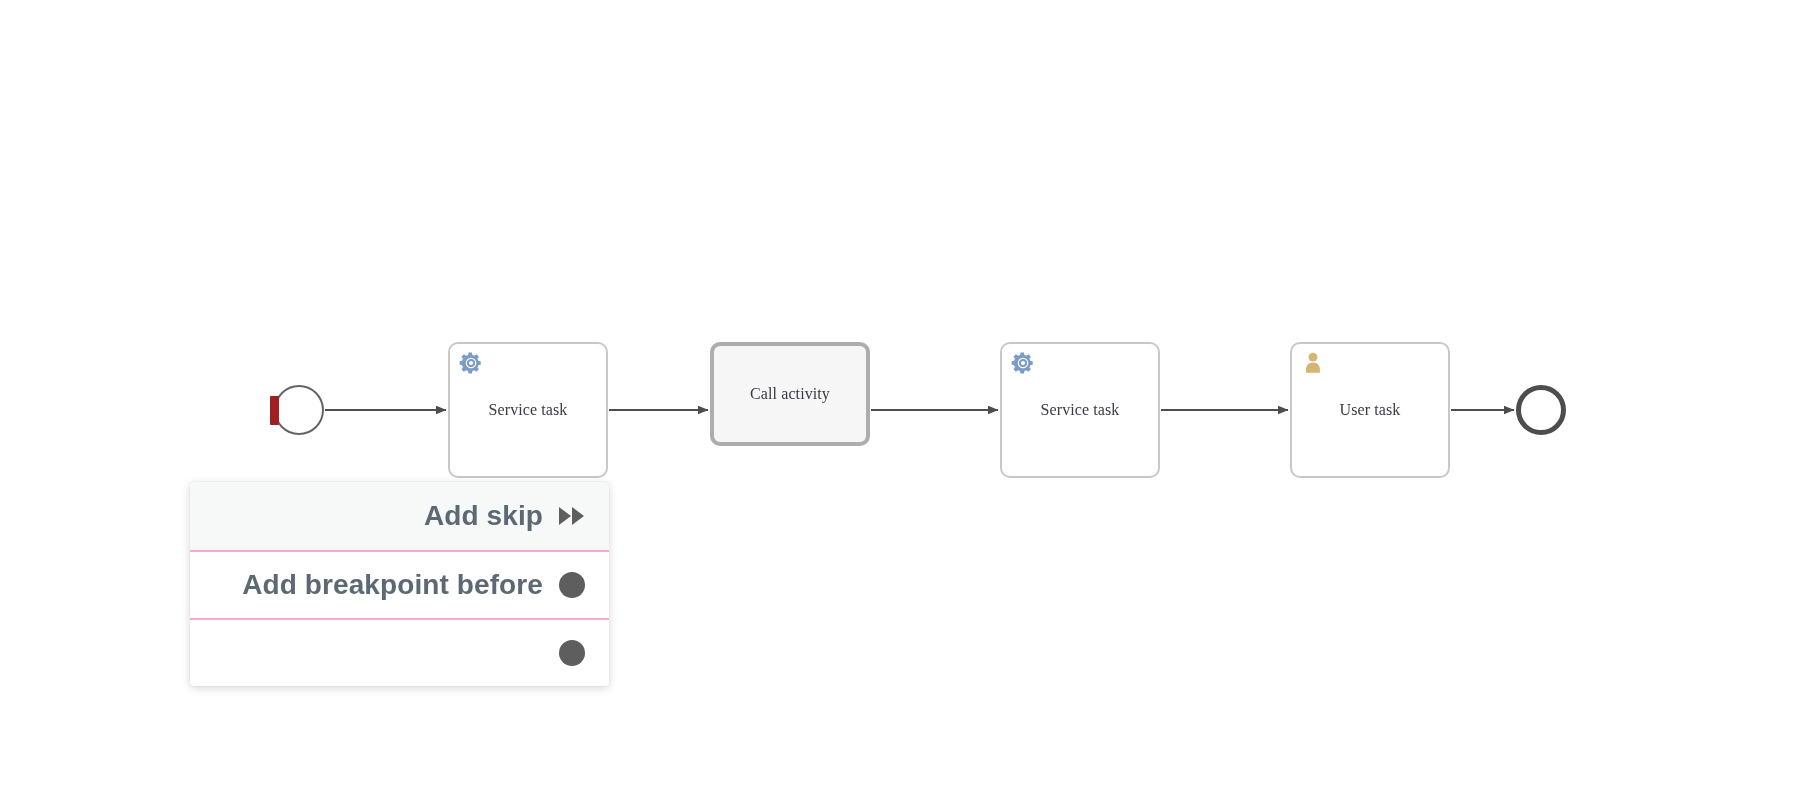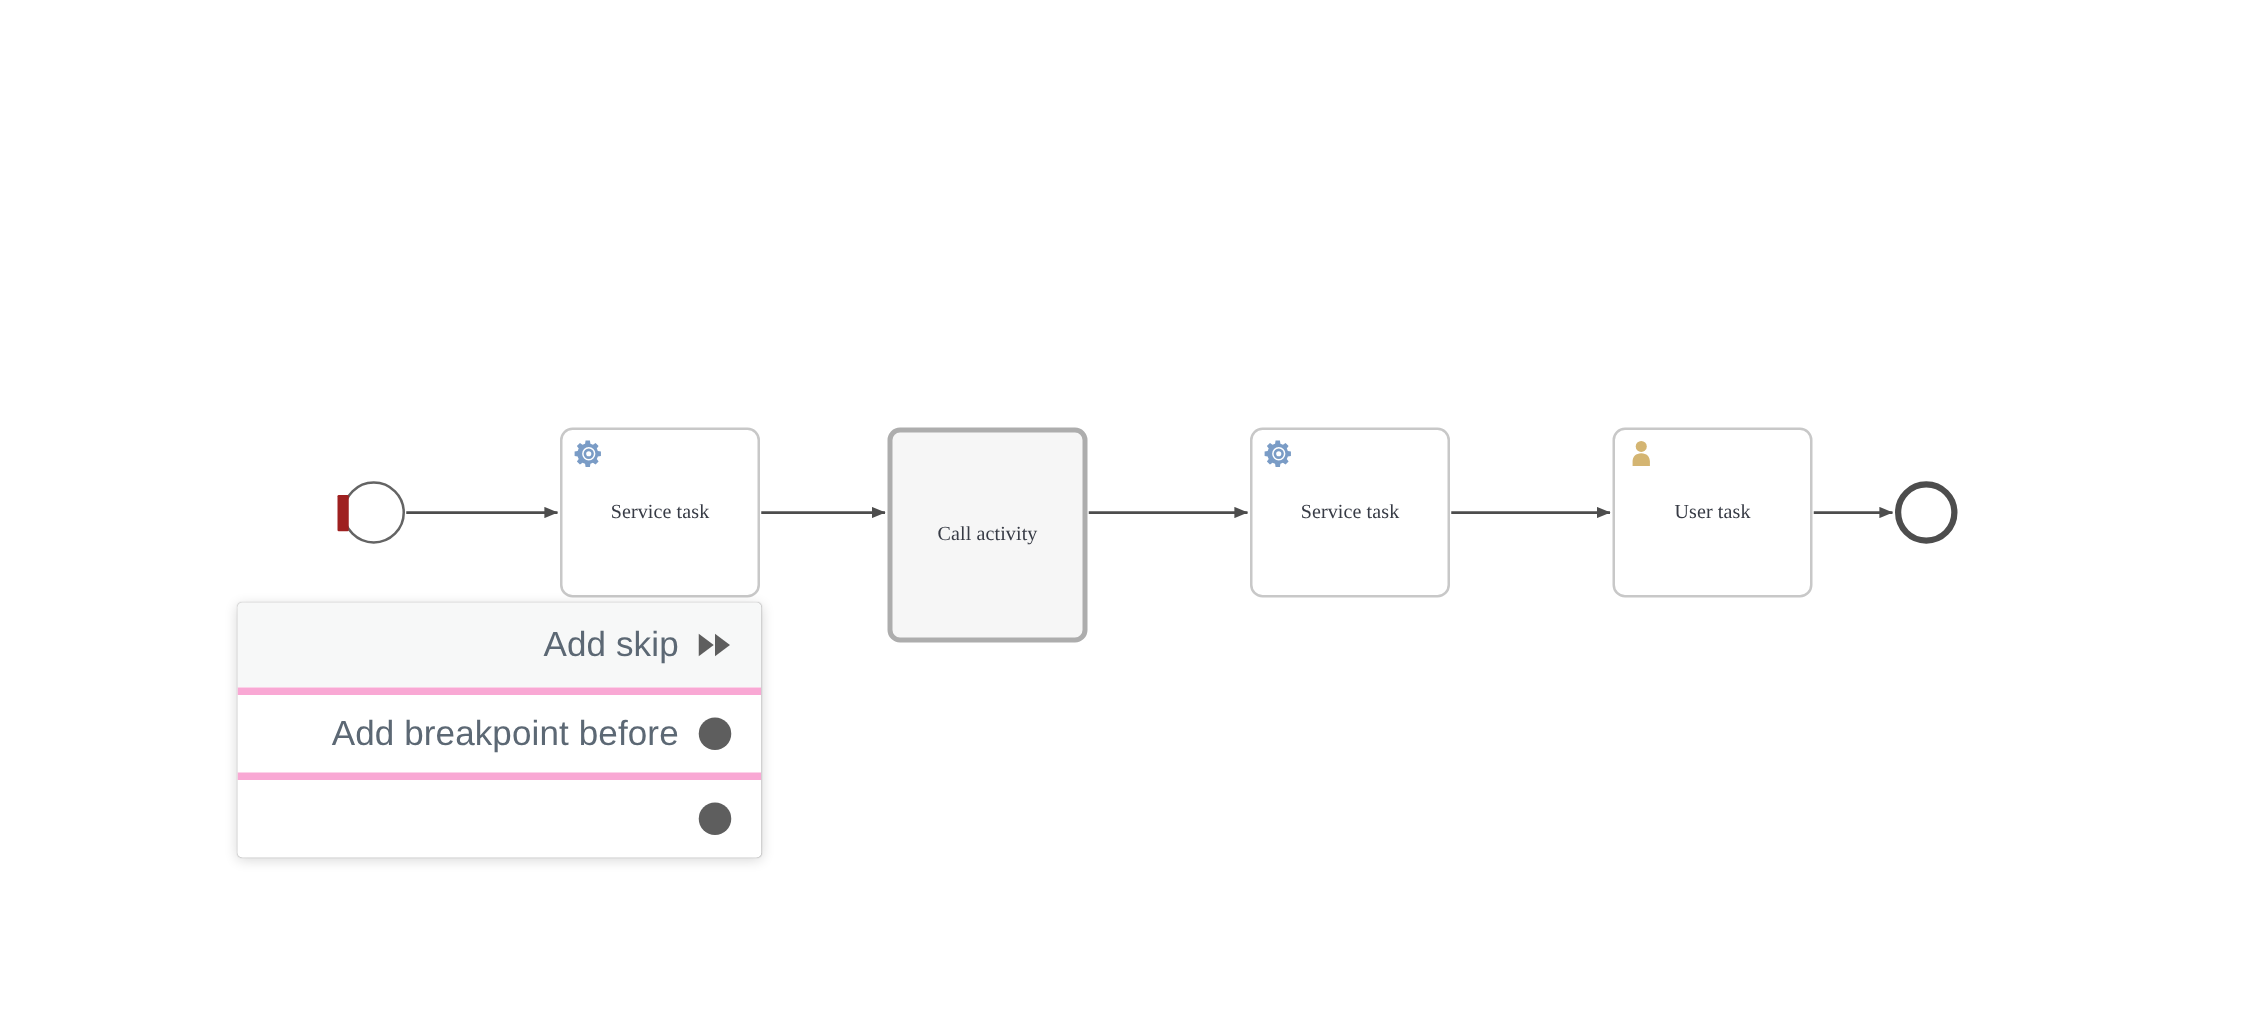--- a/index.html
+++ b/index.html
@@ -108,28 +108,29 @@
     height: 68px;
     padding: 0 22px 0 18px;
     box-sizing: border-box;
     background: #ffffff;
     cursor: pointer;
   }
   .menu-row.highlighted {
     background: #f7f8f8;
   }
   .menu-row + .menu-row {
-    border-top: 6px solid #f9a8d4;
+    border-top: 2px solid #f9a8d4;
   }
   .menu-label {
     font-size: 28px;
     color: #5c6874;
     white-space: nowrap;
     letter-spacing: 0.1px;
     user-select: none;
+    font-weight: bold;
   }
   .menu-icon {
     flex: 0 0 auto;
     width: 30px;
     height: 30px;
     display: flex;
     align-items: center;
     justify-content: center;
   }
   .dot-icon {
@@ -165,21 +166,21 @@
   <div class="breakpoint-marker" style="left:270px; top:396px; width:9px; height:29px;"></div>
 
   <div class="task-box" style="left:448px; top:342px; width:160px; height:136px;">
     <svg class="task-type-icon" viewBox="0 0 24 24" xmlns="http://www.w3.org/2000/svg">
       <path fill="#7a9cc6" d="M12 8.2a3.8 3.8 0 1 0 0 7.6 3.8 3.8 0 0 0 0-7.6zm0 5.7a1.9 1.9 0 1 1 0-3.8 1.9 1.9 0 0 1 0 3.8z"></path>
       <path fill="#7a9cc6" d="M21 13.6v-3.2l-2.3-.38a6.9 6.9 0 0 0-.78-1.88l1.36-1.9-2.26-2.26-1.9 1.36a6.9 6.9 0 0 0-1.88-.78L12.86 2.3h-3.2l-.38 2.26a6.9 6.9 0 0 0-1.88.78L5.5 3.98 3.24 6.24l1.36 1.9a6.9 6.9 0 0 0-.78 1.88L1.56 10.4v3.2l2.26.38c.17.66.43 1.29.78 1.88l-1.36 1.9 2.26 2.26 1.9-1.36c.59.35 1.22.61 1.88.78l.38 2.26h3.2l.38-2.26c.66-.17 1.29-.43 1.88-.78l1.9 1.36 2.26-2.26-1.36-1.9c.35-.59.61-1.22.78-1.88L21 13.6zm-9 3.3a4.9 4.9 0 1 1 0-9.8 4.9 4.9 0 0 1 0 9.8z"></path>
     </svg>
     <span class="task-label">Service task</span>
   </div>
 
-  <div class="task-box thick" style="left:710px; top:342px; width:160px; height:172px;">
+  <div class="task-box thick" style="left:710px; top:342px; width:160px; height:104px;">
     <span class="task-label">Call activity</span>
   </div>
 
   <div class="task-box" style="left:1000px; top:342px; width:160px; height:136px;">
     <svg class="task-type-icon" viewBox="0 0 24 24" xmlns="http://www.w3.org/2000/svg">
       <path fill="#7a9cc6" d="M12 8.2a3.8 3.8 0 1 0 0 7.6 3.8 3.8 0 0 0 0-7.6zm0 5.7a1.9 1.9 0 1 1 0-3.8 1.9 1.9 0 0 1 0 3.8z"></path>
       <path fill="#7a9cc6" d="M21 13.6v-3.2l-2.3-.38a6.9 6.9 0 0 0-.78-1.88l1.36-1.9-2.26-2.26-1.9 1.36a6.9 6.9 0 0 0-1.88-.78L12.86 2.3h-3.2l-.38 2.26a6.9 6.9 0 0 0-1.88.78L5.5 3.98 3.24 6.24l1.36 1.9a6.9 6.9 0 0 0-.78 1.88L1.56 10.4v3.2l2.26.38c.17.66.43 1.29.78 1.88l-1.36 1.9 2.26 2.26 1.9-1.36c.59.35 1.22.61 1.88.78l.38 2.26h3.2l.38-2.26c.66-.17 1.29-.43 1.88-.78l1.9 1.36 2.26-2.26-1.36-1.9c.35-.59.61-1.22.78-1.88L21 13.6zm-9 3.3a4.9 4.9 0 1 1 0-9.8 4.9 4.9 0 0 1 0 9.8z"></path>
     </svg>
     <span class="task-label">Service task</span>
   </div>

